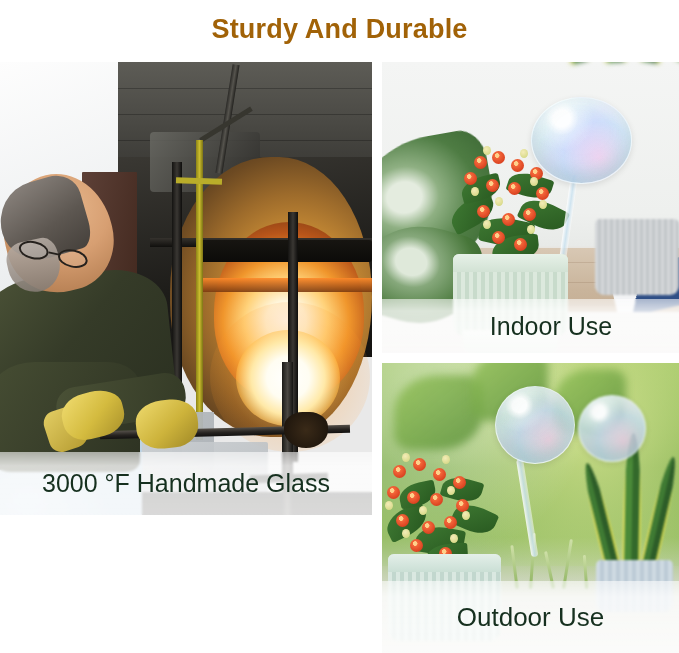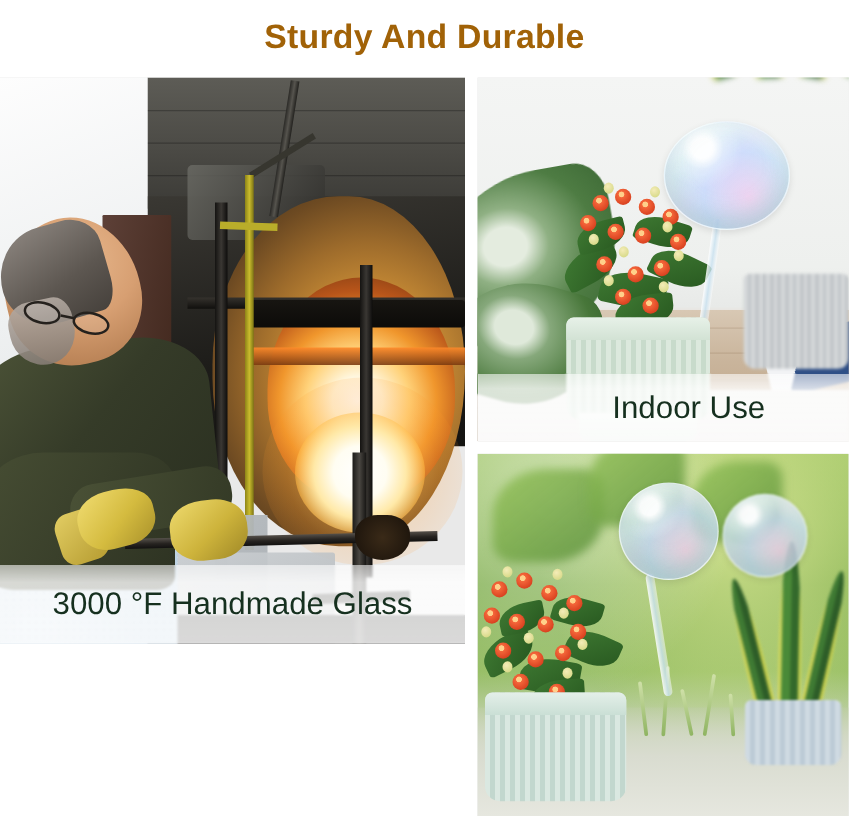--- a/index.html
+++ b/index.html
@@ -405,15 +405,16 @@
         <span class="bud" style="left:18%;top:62%"></span>
           <span class="bud" style="left:52%;top:66%"></span>
       </div>
 
       <div class="globe-stem out-stem1"></div>
       <div class="globe out-globe1"></div>
       <div class="globe out-globe2"></div>
 
       <div class="pot-sage"></div>
     </div>
+    <div class="caption" id="caption-outdoor">Outdoor Use</div>
   </div>
 
 </div>
 
 </body></html>

